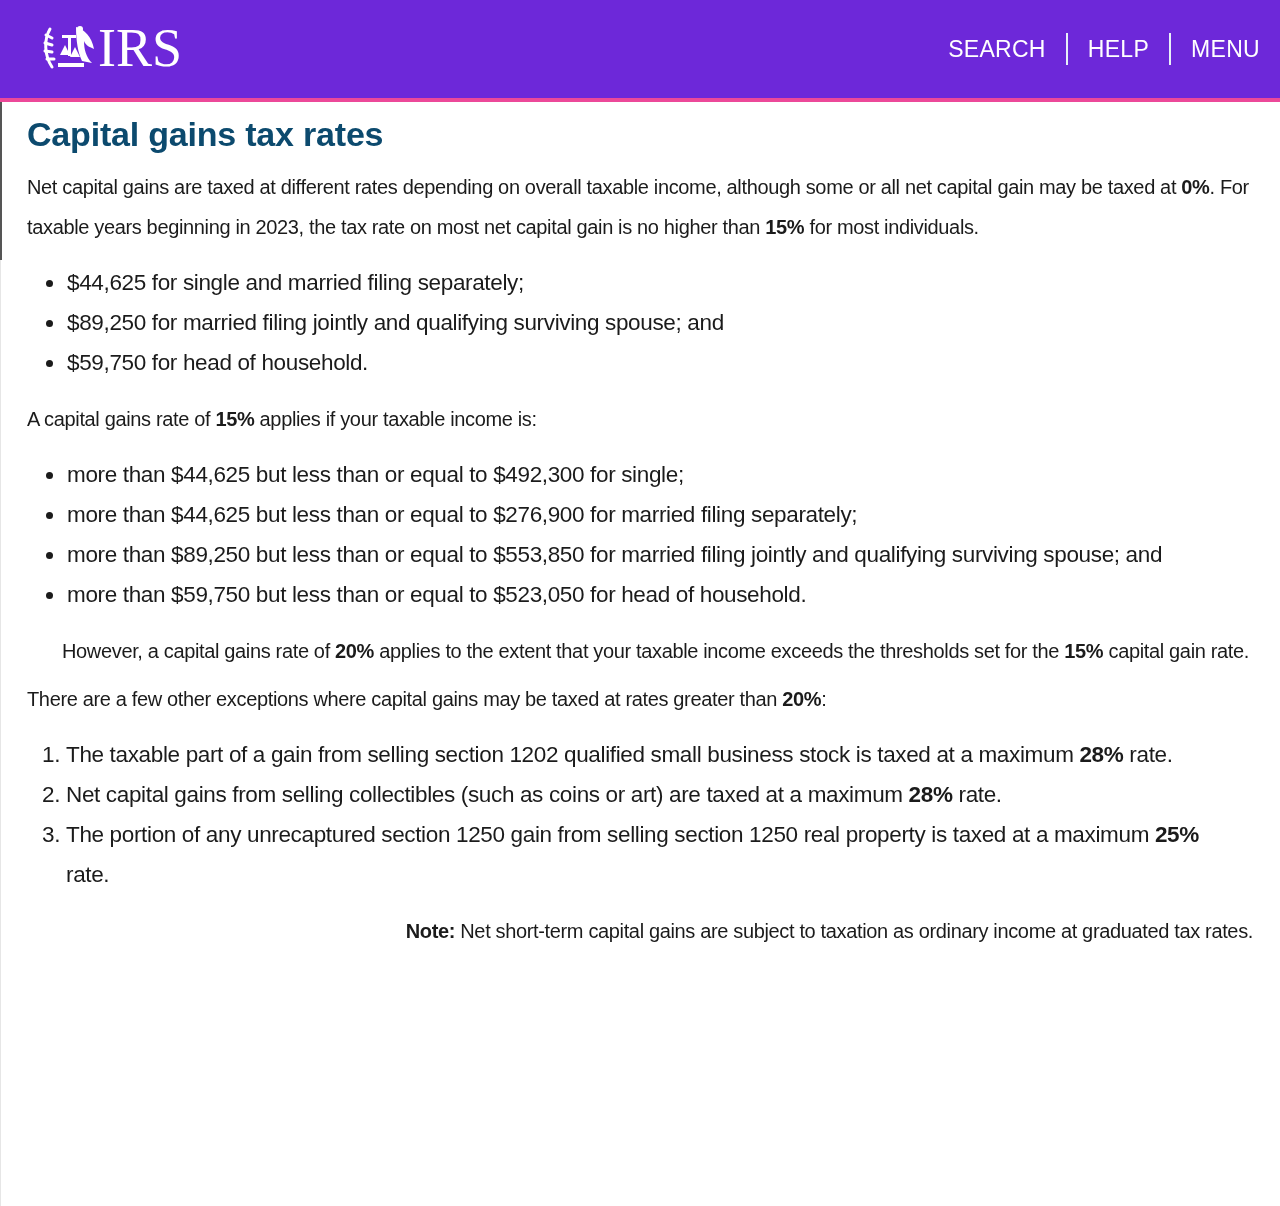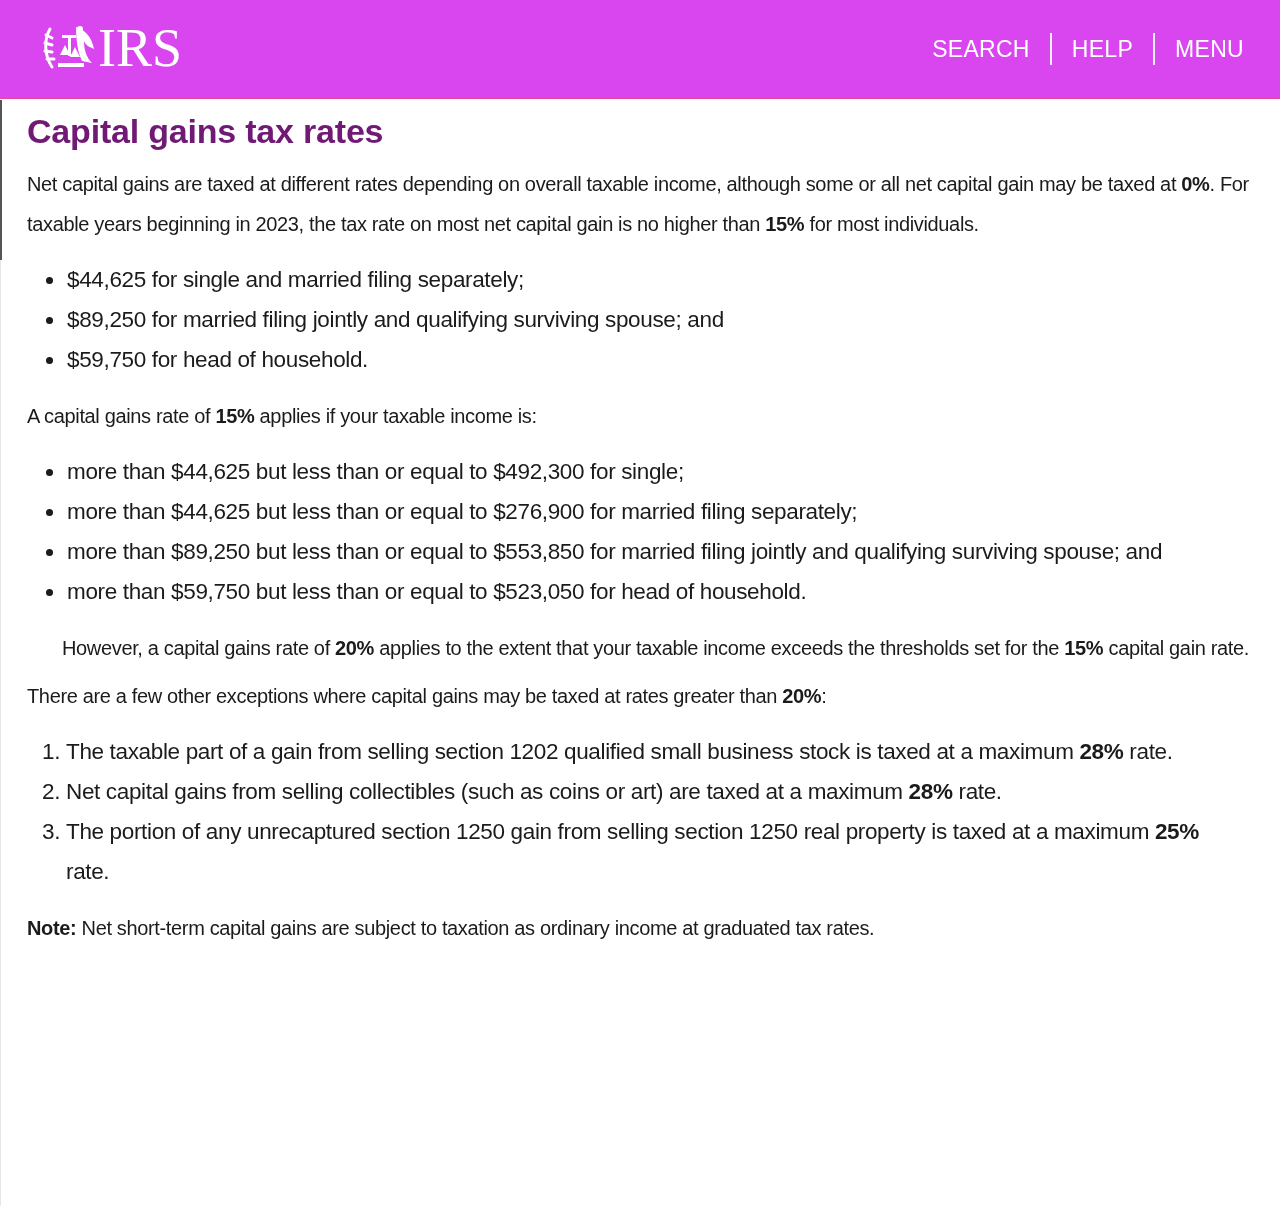--- a/index.html
+++ b/index.html
@@ -15,64 +15,64 @@
     .left-rule {
       position: absolute; left: 0; top: 100px; width: 2px; height: 160px;
       background: #555;
     }
     .left-rule2 {
       position: absolute; left: 0; top: 260px; width: 1px; height: 946px;
       background: #e6e6e6;
     }
     header.topbar {
       height: 98px;
-      background: #d946ef;
-      border-bottom: 1px solid #ec4899;
+      background: #6d28d9;
+      border-bottom: 4px solid #ec4899;
       position: relative;
     }
     .logo {
       position: absolute; left: 40px; top: 20px;
       display: flex; align-items: center; gap: 2px;
       color: #fff; text-decoration: none;
     }
     .logo svg { display: block; }
     .logo-text {
       font-family: "Liberation Serif", "DejaVu Serif", serif;
       font-size: 54px; line-height: 56px; letter-spacing: 0px; color: #fff;
       margin-left: -2px;
     }
     nav.topnav {
-      position: absolute; right: 36px; top: 33px;
+      position: absolute; right: 20px; top: 33px;
       display: flex; align-items: center;
     }
     .nav-link {
       color: #fff; font-size: 23px; letter-spacing: 0.3px;
       text-decoration: none; padding: 0 20px; line-height: 30px;
     }
     .nav-sep { width: 2px; height: 32px; background: #e8f0f8; }
     .nav-link.last { padding-right: 0; }
     main.content {
       padding: 0 27px;
     }
     h1.page-title {
       font-size: 34px; font-weight: bold; margin: 10px 0 0 0; line-height: 44px;
-      color: #701a75; letter-spacing: -0.2px;
+      color: #0c4a6e; letter-spacing: -0.2px;
     }
     p.para {
       font-size: 20px; line-height: 40px; margin: 13px 0 0 0;
       letter-spacing: -0.35px;
     }
     p.para b, li b { font-weight: bold; }
     ul.bullets, ol.numbered {
       margin: 13px 12px 0 0; padding-left: 39px;
       font-size: 22.5px; line-height: 40px; letter-spacing: -0.35px;
     }
     ul.bullets li { padding-left: 1px; }
     ol.numbered { padding-left: 39px; }
-    p.note { margin-top: 13px; }
+    p.note { margin-top: 13px; text-align: right; }
   </style>
 </head>
 <body>
 
 <div class="left-rule"></div>
 <div class="left-rule2"></div>
 
 <header class="topbar">
   <a class="logo">
     <svg width="58" height="54" viewBox="0 0 58 54">

